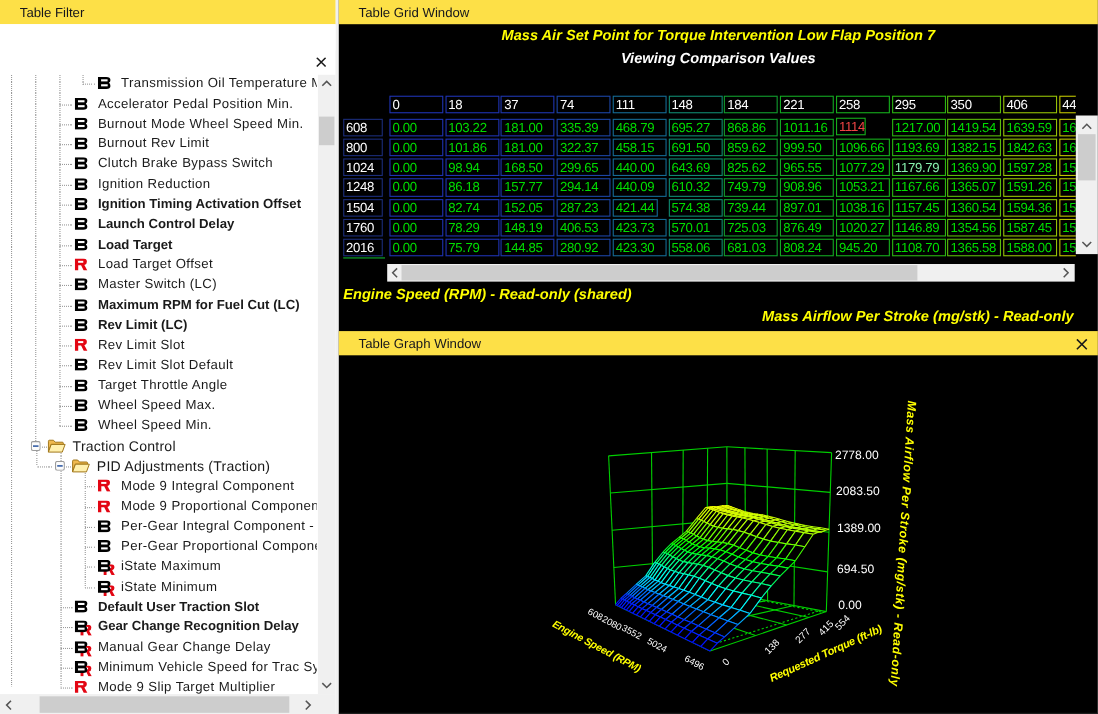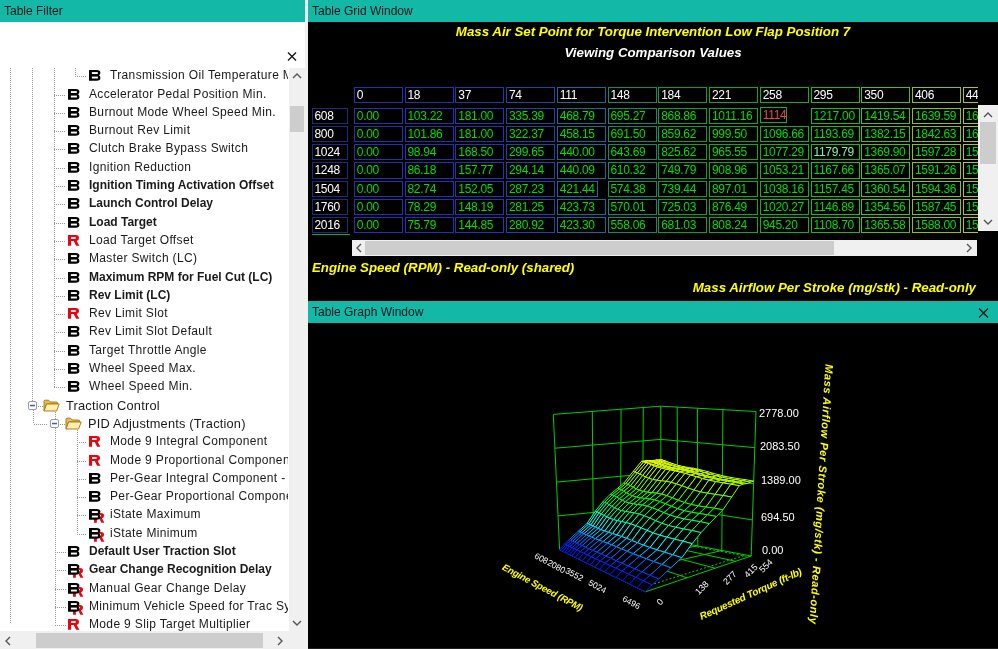--- a/index.html
+++ b/index.html
@@ -1,16 +1,16 @@
 <!DOCTYPE html>
 <html><head><meta charset="utf-8"><style>
 *{margin:0;padding:0;box-sizing:border-box}
 body{width:998px;height:649px;position:relative;overflow:hidden;background:#f0f0f0;
  font-family:"Liberation Sans",sans-serif;-webkit-font-smoothing:antialiased}
-.tbar{position:absolute;background:#14b8a6;color:#16161c;font-size:12px;line-height:22px;padding-left:4px}
+.tbar{position:absolute;background:#fde047;color:#16161c;font-size:12px;line-height:22px;padding-left:18px}
 #left{position:absolute;left:0;top:0;width:305px;height:649px;background:#fff}
 #tree{position:absolute;left:0;top:68px;width:288px;height:563px;background:#fff;overflow:hidden}
 .trow{position:absolute;left:0;width:288px;height:0}
 .tl{position:absolute;top:-8px;font-size:12px;color:#1a1a1a;white-space:nowrap;letter-spacing:0.35px}
 .tl[style*="bold"]{letter-spacing:0}
 .ic{position:absolute}
 .vd{position:absolute;width:1px;background-image:repeating-linear-gradient(to bottom,#999 0,#999 1px,transparent 1px,transparent 2px)}
 .hd{position:absolute;height:1px;background-image:repeating-linear-gradient(to right,#999 0,#999 1px,transparent 1px,transparent 2px)}
 .sb{position:absolute;background:#f0f0f0}
 .thumb{position:absolute;background:#cdcdcd}
@@ -441,21 +441,21 @@
       <div class="c" style="left:401.0px;top:158.6px;width:49.2px;height:16.3px;border-color:#13a822;color:#00dd00">897.01</div>
       <div class="c" style="left:451.7px;top:158.6px;width:49.2px;height:16.3px;border-color:#16ae1c;color:#00dd00">1038.16</div>
       <div class="c" style="left:502.5px;top:158.6px;width:49.2px;height:16.3px;border-color:#2bb511;color:#00dd00">1157.45</div>
       <div class="c" style="left:553.2px;top:158.6px;width:49.2px;height:16.3px;border-color:#5cbb0b;color:#00dd00">1360.54</div>
       <div class="c" style="left:603.9px;top:158.6px;width:49.2px;height:16.3px;border-color:#95c105;color:#00dd00">1594.36</div>
       <div class="c" style="left:654.7px;top:158.6px;width:49.2px;height:16.3px;border-color:#bec400;color:#00dd00">1595.00</div>
       <div class="c" style="left:3.5px;top:176.9px;width:36.7px;height:16.3px;border-color:#1b2d7a;color:#fff">1760</div>
       <div class="c" style="left:45.8px;top:176.9px;width:49.2px;height:16.3px;border-color:#1e33b2;color:#00dd00">0.00</div>
       <div class="c" style="left:96.5px;top:176.9px;width:49.2px;height:16.3px;border-color:#1e33b2;color:#00dd00">78.29</div>
       <div class="c" style="left:147.3px;top:176.9px;width:49.2px;height:16.3px;border-color:#1e36af;color:#00dd00">148.19</div>
-      <div class="c" style="left:198.0px;top:176.9px;width:49.2px;height:16.3px;border-color:#1c45a5;color:#00dd00">281.25</div>
+      <div class="c" style="left:198.0px;top:176.9px;width:49.2px;height:16.3px;border-color:#1c45a5;color:#00dd00">406.53</div>
       <div class="c" style="left:248.8px;top:176.9px;width:49.2px;height:16.3px;border-color:#156b94;color:#00dd00">423.73</div>
       <div class="c" style="left:299.5px;top:176.9px;width:49.2px;height:16.3px;border-color:#0f8a70;color:#00dd00">570.01</div>
       <div class="c" style="left:350.2px;top:176.9px;width:49.2px;height:16.3px;border-color:#119e2e;color:#00dd00">725.03</div>
       <div class="c" style="left:401.0px;top:176.9px;width:49.2px;height:16.3px;border-color:#13a822;color:#00dd00">876.49</div>
       <div class="c" style="left:451.7px;top:176.9px;width:49.2px;height:16.3px;border-color:#16ae1c;color:#00dd00">1020.27</div>
       <div class="c" style="left:502.5px;top:176.9px;width:49.2px;height:16.3px;border-color:#2bb511;color:#00dd00">1146.89</div>
       <div class="c" style="left:553.2px;top:176.9px;width:49.2px;height:16.3px;border-color:#5cbb0b;color:#00dd00">1354.56</div>
       <div class="c" style="left:603.9px;top:176.9px;width:49.2px;height:16.3px;border-color:#95c105;color:#00dd00">1587.45</div>
       <div class="c" style="left:654.7px;top:176.9px;width:49.2px;height:16.3px;border-color:#bec400;color:#00dd00">1588.00</div>
       <div class="c" style="left:3.5px;top:195.2px;width:36.7px;height:16.3px;border-color:#1b2d7a;color:#fff">2016</div>

